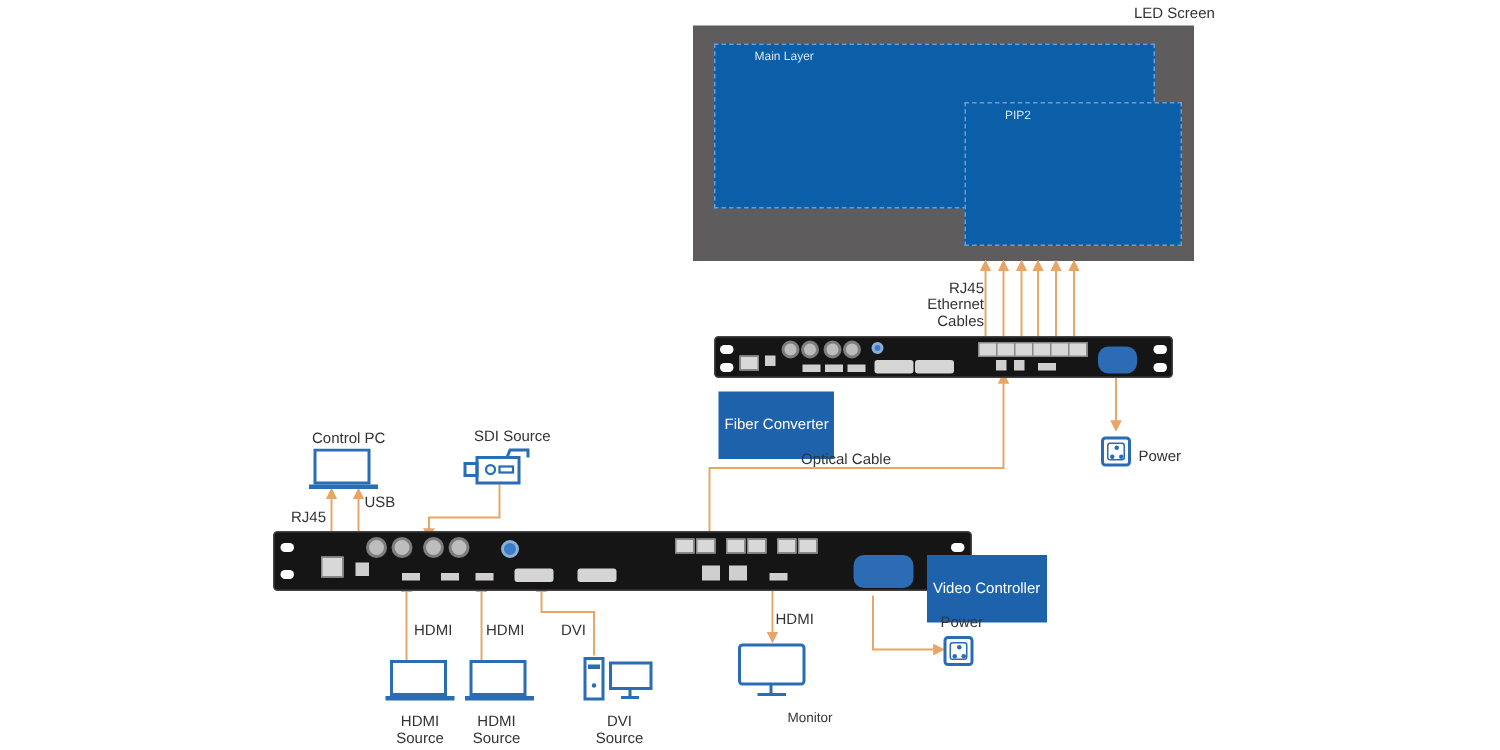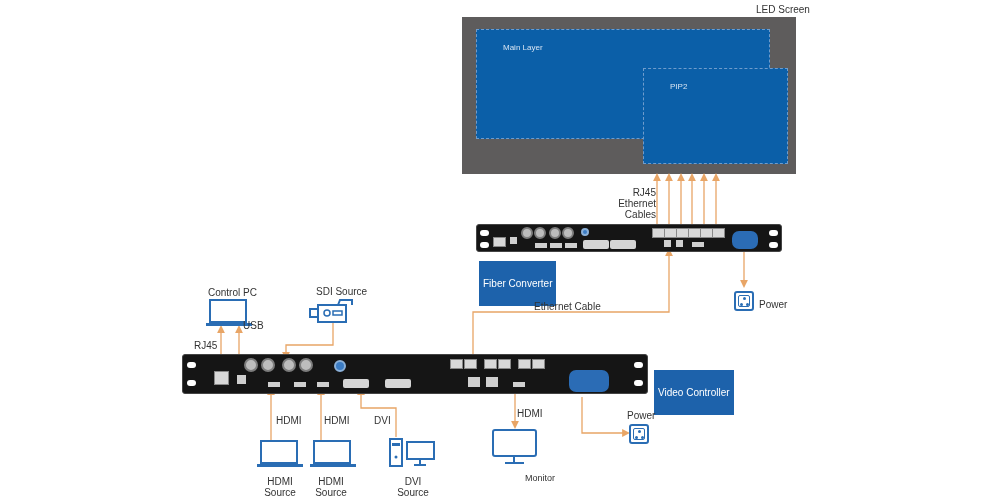--- a/index.html
+++ b/index.html
@@ -5,21 +5,21 @@
   html, body { margin: 0; padding: 0; background: #ffffff; }
   body { width: 1000px; height: 500px; position: relative; overflow: hidden;
          font-family: "Liberation Sans", sans-serif; color: #333; }
   .abs { position: absolute; }
   .lbl { position: absolute; font-size: 10px; color: #333; line-height: 11px; white-space: nowrap; }
   .lbl.c { text-align: center; }
   .lbl.r { text-align: right; }
   
   .led-frame { left: 462px; top: 17px; width: 334px; height: 157px; background: #5e5c5c; }
   .layer { background: #0b5fa8; border: 1px dashed #6f9ccc; box-sizing: border-box; }
-  .layer-label { position: absolute; left: 4px; top: 13px; font-size: 8px; color: #d6e4f3; padding-left: 22px; }
+  .layer-label { position: absolute; left: 4px; top: 3px; font-size: 8px; color: #d6e4f3; padding-left: 22px; }
   
   .device { background: #151515; border: 1px solid #444; border-radius: 3px; box-sizing: border-box; }
   .ear { position: absolute; width: 9px; height: 6px; background: #fff; border-radius: 3px; }
   .port-bnc { position: absolute; width: 12px; height: 12px; border-radius: 50%; background: #bdbdbd; border: 2px solid #7d7d7d; box-sizing: border-box; }
   .port-rj { position: absolute; width: 13px; height: 10px; background: #d8d8d8; border: 1px solid #888; box-sizing: border-box; }
   .port-hdmi { position: absolute; width: 12px; height: 5px; background: #cfcfcf; }
   .port-dvi { position: absolute; width: 26px; height: 9px; background: #d5d5d5; border-radius: 2px; }
   .port-sfp { position: absolute; width: 12px; height: 10px; background: #cfcfcf; }
   .power-in { position: absolute; background: #2b6cb5; border-radius: 7px; }
   .knob { position: absolute; border-radius: 50%; background: #3b7cc4; border: 2px solid #8bb0d8; box-sizing: border-box; }
@@ -110,29 +110,29 @@
 </div>
 <div class="tag" style="left:479px;top:261px;">Fiber Converter</div>
 
 <div class="socket" style="left:734px;top:291px;">
   <span class="d" style="left:7px;top:4px;"></span>
     <span class="d" style="left:4px;top:10px;"></span>
     <span class="d" style="left:10px;top:10px;"></span>
 </div>
 <div class="lbl" style="left:759px;top:299px;">Power</div>
 
-<div class="lbl" style="left:534px;top:301px;">Ethernet Cable</div>
+<div class="lbl" style="left:534px;top:301px;">Optical Cable</div>
 
 <div class="lbl" style="left:208px;top:287px;">Control PC</div>
 <svg class="abs" style="left:205px;top:299px;" width="50" height="30">
   <rect x="5" y="1" width="36" height="22" fill="none" stroke="#2a6db4" stroke-width="2"></rect>
   <rect x="1" y="24" width="46" height="3" fill="#2a6db4"></rect>
 </svg>
 <div class="lbl" style="left:194px;top:340px;">RJ45</div>
-<div class="lbl" style="left:243px;top:320px;">USB</div>
+<div class="lbl" style="left:243px;top:330px;">USB</div>
 
 <div class="lbl" style="left:316px;top:286px;">SDI Source</div>
 <svg class="abs" style="left:308px;top:298px;" width="50" height="26">
   <rect x="10" y="7" width="28" height="17" fill="none" stroke="#2a6db4" stroke-width="2"></rect>
   <rect x="2" y="11" width="8" height="8" fill="none" stroke="#2a6db4" stroke-width="2"></rect>
   <circle cx="19" cy="15" r="3" fill="none" stroke="#2a6db4" stroke-width="1.5"></circle>
   <rect x="25" y="13" width="9" height="4" fill="none" stroke="#2a6db4" stroke-width="1.5"></rect>
   <path d="M30,7 L32,2 L44,2 L44,7" fill="none" stroke="#2a6db4" stroke-width="2"></path>
 </svg>
 
@@ -157,21 +157,21 @@
   <div class="port-rj" style="left:281px;top:4px;"></div>
   <div class="port-rj" style="left:301px;top:4px;"></div>
   <div class="port-rj" style="left:315px;top:4px;"></div>
   <div class="port-rj" style="left:335px;top:4px;"></div>
   <div class="port-rj" style="left:349px;top:4px;"></div>
   <div class="port-sfp" style="left:285px;top:22px;"></div>
   <div class="port-sfp" style="left:303px;top:22px;"></div>
   <div class="port-hdmi" style="left:330px;top:27px;"></div>
   <div class="power-in" style="left:386px;top:15px;width:40px;height:22px;"></div>
 </div>
-<div class="tag" style="left:654px;top:370px;">Video Controller</div>
+<div class="tag" style="left:618px;top:370px;">Video Controller</div>
 
 <div class="lbl" style="left:276px;top:415px;">HDMI</div>
 <div class="lbl" style="left:324px;top:415px;">HDMI</div>
 <div class="lbl" style="left:374px;top:415px;">DVI</div>
 
 <svg class="abs" style="left:256px;top:440px;" width="48" height="30">
   <rect x="5" y="1" width="36" height="22" fill="none" stroke="#2a6db4" stroke-width="2"></rect>
   <rect x="1" y="24" width="46" height="3" fill="#2a6db4"></rect>
 </svg>
 <svg class="abs" style="left:309px;top:440px;" width="48" height="30">

